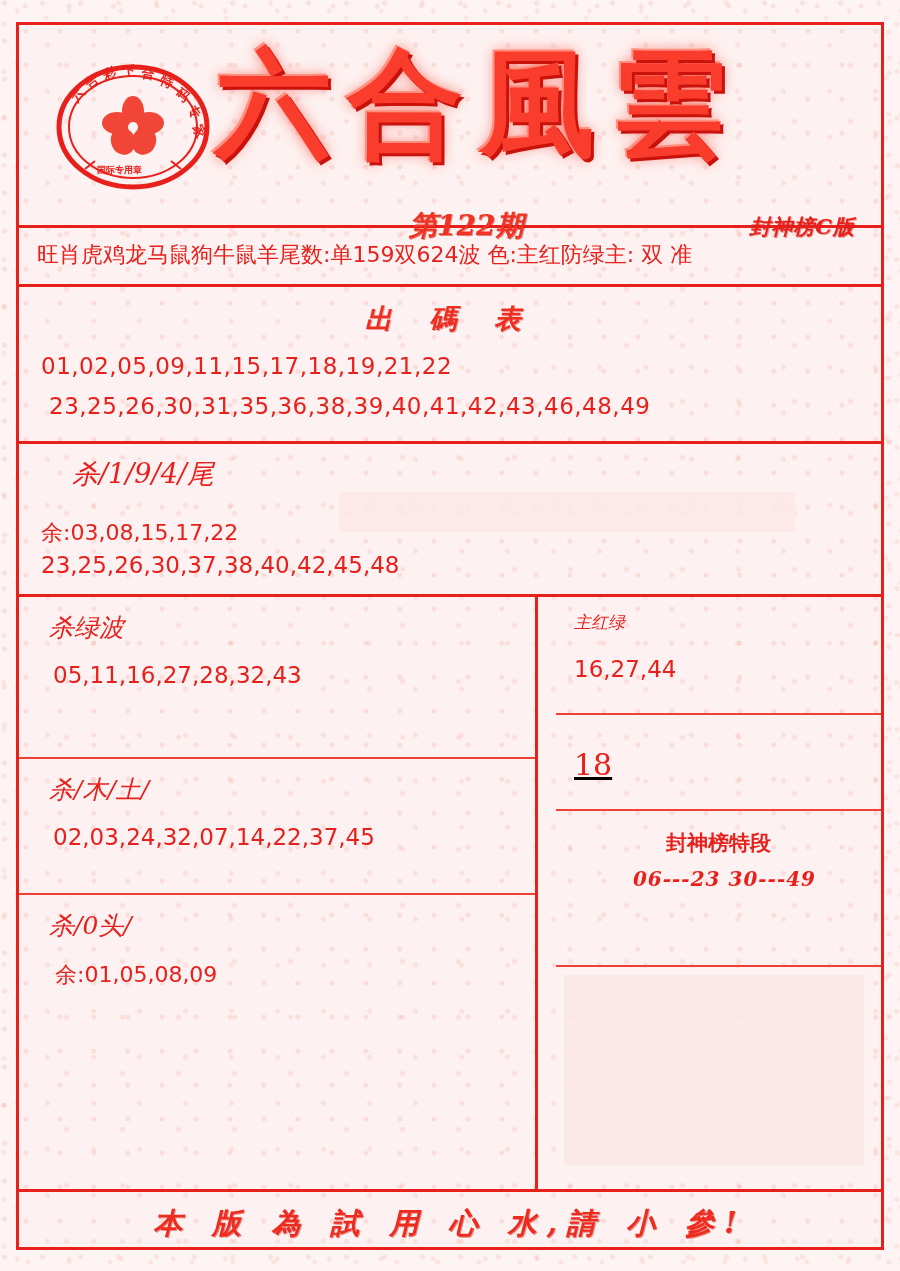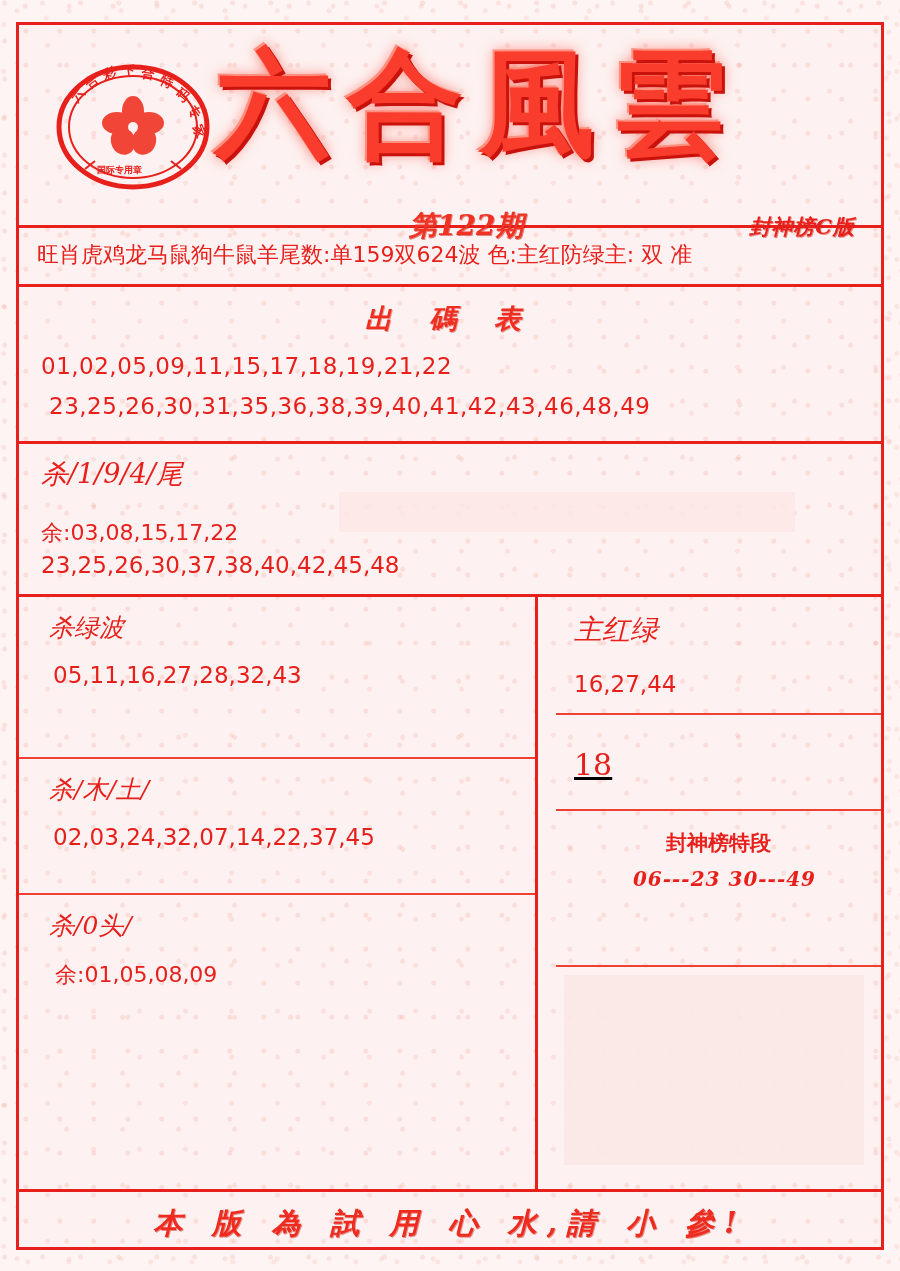--- a/index.html
+++ b/index.html
@@ -137,20 +137,21 @@
   }
   .codes-line.second { padding-left: 30px; }
 
   .kill-row { padding: 12px 0 16px 0; position: relative; }
   .kill-head {
     font-family: "DejaVu Serif", serif;
     font-size: 27px;
     font-style: italic;
     color: #e8201b;
     padding-left: 22px;
+    margin-left: 31px;
   }
   .kill-blank {
     position: absolute;
     left: 320px;
     top: 48px;
     width: 456px;
     height: 40px;
     background: #fbe8e6;
     opacity: 0.85;
   }
@@ -201,21 +202,21 @@
     padding: 18px 0 0 34px;
     font-family: "DejaVu Sans", sans-serif;
   }
   .cell-lv { height: 162px; }
   .cell-mt { height: 136px; }
   .cell-zero { height: 190px; }
   .cell-zero .cell-nums { font-size: 22px; padding-left: 36px; }
 
   .rc-title {
     font-family: "DejaVu Serif", serif;
-    font-size: 28px;
+    font-size: 17px;
     font-style: italic;
     color: #e8201b;
     padding-left: 18px;
   }
   .rc-nums {
     font-size: 23px;
     color: #e8201b;
     padding: 22px 0 0 18px;
     font-family: "DejaVu Sans", sans-serif;
   }

